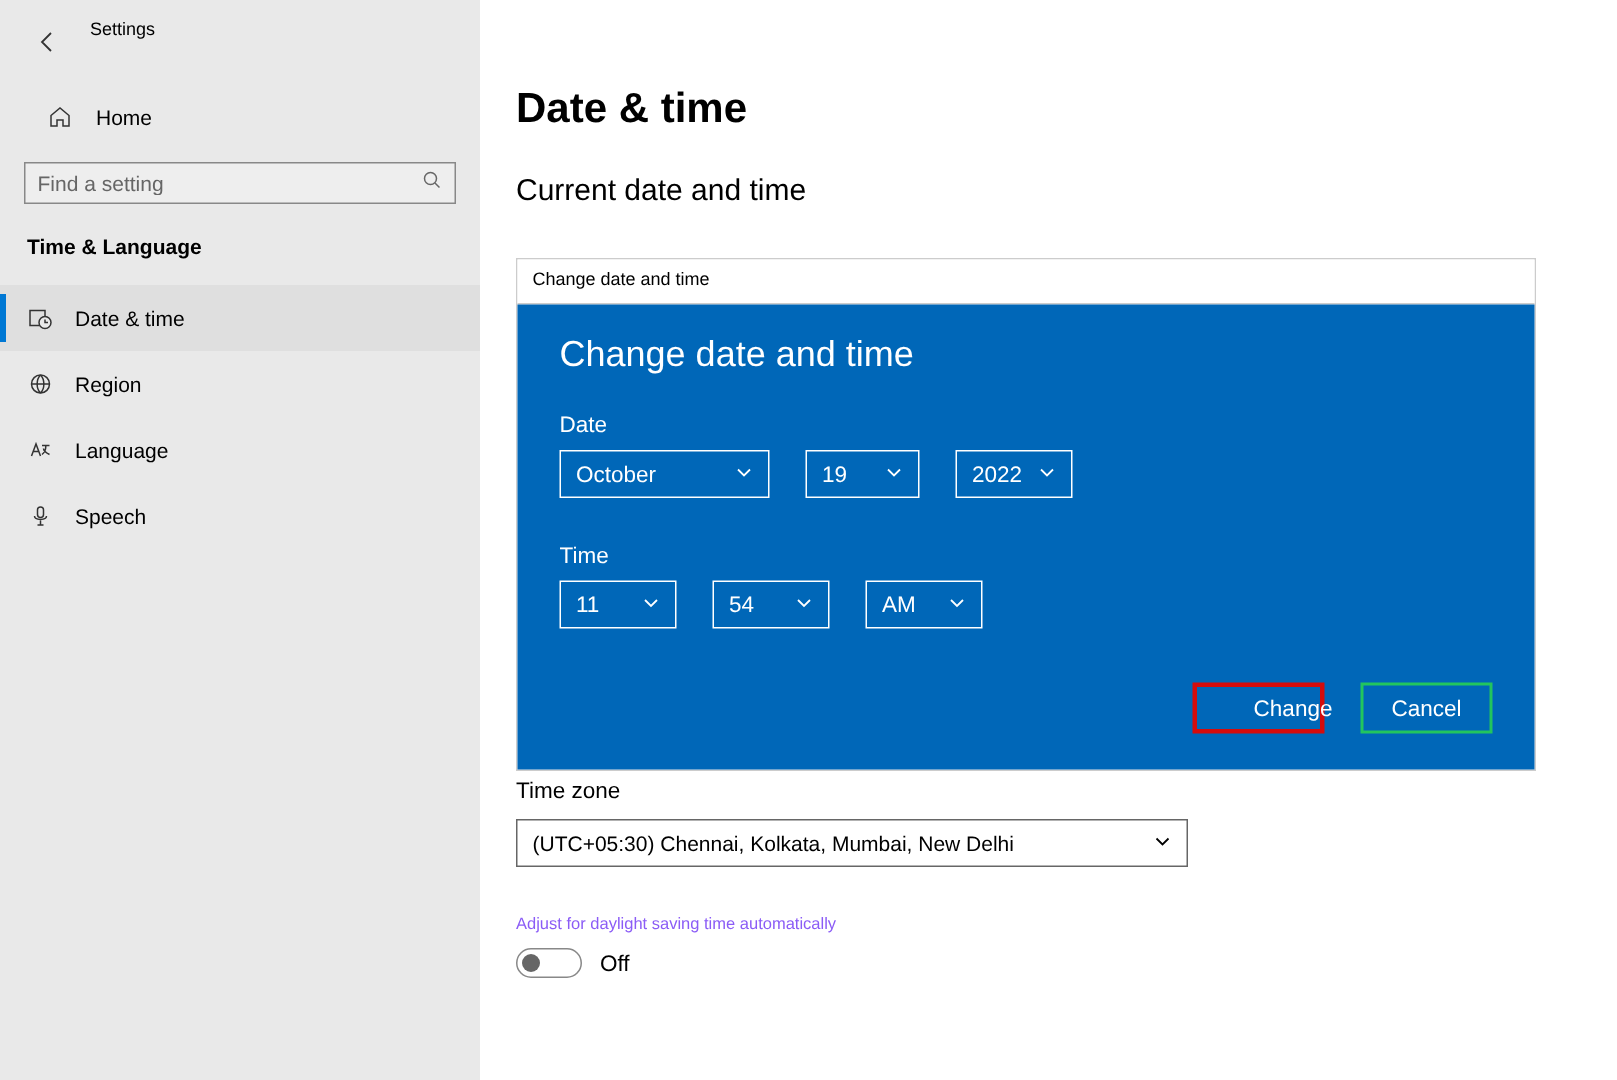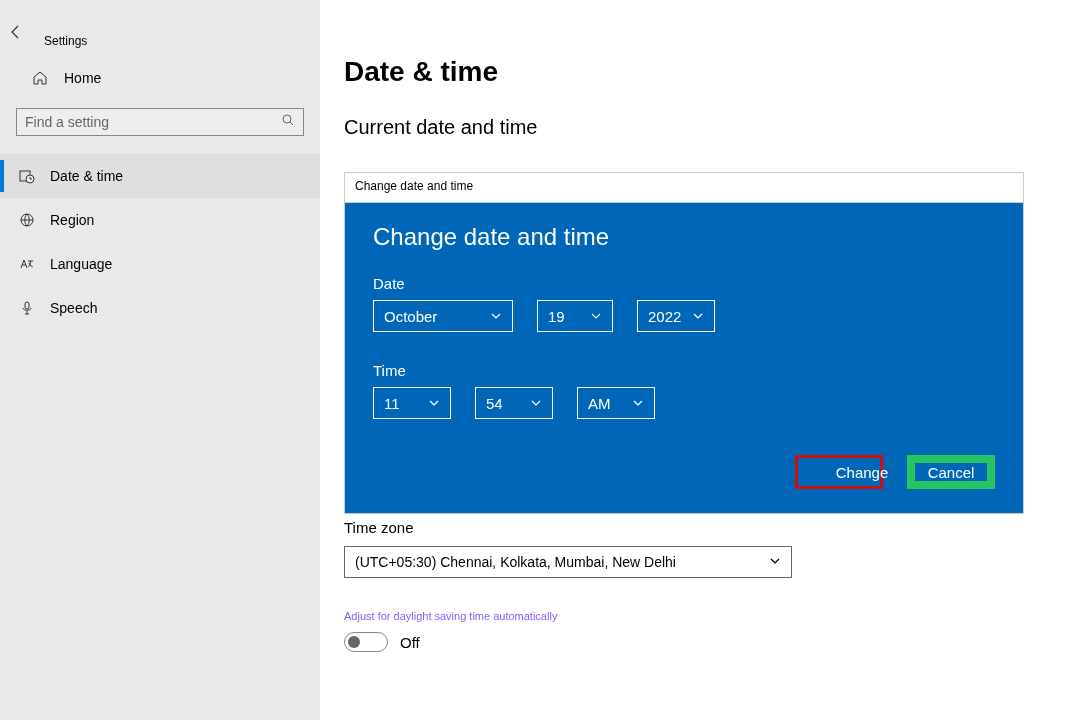--- a/index.html
+++ b/index.html
@@ -1,18 +1,18 @@
 <!DOCTYPE html>
 <html><head>
 <meta charset="utf-8">
 <style>
   * { box-sizing: border-box; margin: 0; padding: 0; font-family: "Segoe UI", sans-serif; }
   body { width: 1078px; height: 720px; overflow: hidden; display: flex; background: #fff; color: #000; }
   .sidebar { width: 320px; height: 100%; background: #e9e9e9; padding-top: 12px; }
-  .back-row { display: flex; align-items: flex-end; padding: 0 0; height: 36px; }
+  .back-row { display: flex; align-items: flex-start; padding: 0 16px; height: 36px; }
   .back-btn { width: 32px; height: 32px; display: flex; align-items: center; justify-content: center; cursor: pointer; }
   .settings-title { font-size: 12px; margin-left: 12px; }
   .home-row { display: flex; align-items: center; padding: 0 18px; height: 40px; margin-top: 10px; cursor: pointer; }
   .home-row .icon { width: 18px; display: flex; align-items: center; }
   .home-row span { margin-left: 14px; font-size: 14px; }
   .search-box { margin: 10px 16px 0 16px; height: 28px; border: 1px solid #888; background: #eee; display: flex; align-items: center; padding: 0 8px; }
   .search-box input { flex: 1; border: none; background: transparent; outline: none; font-size: 14px; color: #666; }
   .search-box input::placeholder { color: #666; }
   .section-label { font-size: 14px; font-weight: 600; padding: 0 18px; margin-top: 20px; }
   .nav-list { margin-top: 18px; }
@@ -32,21 +32,21 @@
   .field-label { font-size: 15px; margin-bottom: 8px; }
   .dd-row { display: flex; gap: 24px; margin-bottom: 30px; }
   .dd { border: 1px solid #fff; height: 32px; display: flex; align-items: center; justify-content: space-between; padding: 0 10px; cursor: pointer; font-size: 15px; }
   .dd.month { width: 140px; }
   .dd.day { width: 76px; }
   .dd.year { width: 78px; }
   .dd.hour, .dd.minute, .dd.ampm { width: 78px; }
   .chev { display: inline-block; }
   .chev svg { stroke: #fff; }
   .dialog-actions { display: flex; justify-content: flex-end; gap: 24px; margin-top: 36px; }
-  .dialog-btn { height: 34px; width: 88px; display: flex; align-items: center; justify-content: center; font-size: 15px; cursor: pointer; border: 8px solid #22c55e; color: #fff; }
+  .dialog-btn { height: 34px; width: 88px; display: flex; align-items: center; justify-content: center; font-size: 15px; cursor: pointer; border: 2px solid #22c55e; color: #fff; }
   .dialog-btn.primary { border: 3px solid #d40c0c; background: #0067b8; padding-left: 46px; }
   .below-dialog { margin-top: 380px; }
   .tz-label { font-size: 15px; margin-bottom: 10px; }
   .tz-select { width: 448px; height: 32px; border: 1px solid #666; display: flex; align-items: center; justify-content: space-between; padding: 0 10px; cursor: pointer; font-size: 14px; }
   .tz-select .chev svg { stroke: #000; }
   .daylight { margin-top: 32px; }
   .daylight-label { font-size: 11px; color: #8b5cf6; margin-bottom: 10px; }
   .toggle-row { display: flex; align-items: center; gap: 12px; }
   .toggle { width: 44px; height: 20px; border: 1px solid #888; border-radius: 10px; position: relative; }
   .toggle .knob { position: absolute; left: 3px; top: 3px; width: 12px; height: 12px; background: #666; border-radius: 50%; }
@@ -74,20 +74,21 @@
   </div>
   <div class="search-box">
     <input type="text" placeholder="Find a setting" style="">
     <span>
       <svg width="14" height="14" viewBox="0 0 14 14" fill="none">
           <circle cx="6" cy="6" r="4" stroke="#666" stroke-width="1" fill="none"></circle>
           <path d="M9 9 L12 12" stroke="#666" stroke-width="1"></path>
         </svg>
     </span>
   </div>
+  <div class="section-label">Time &amp; Language</div>
   <div class="nav-list">
     <div class="nav-item active">
       <span class="icon">
         <svg width="16" height="16" viewBox="0 0 16 16" fill="none">
             <rect x="1" y="3" width="10" height="10" stroke="#333" stroke-width="1" fill="none"></rect>
             <circle cx="11" cy="11" r="4" stroke="#333" stroke-width="1" fill="#e9e9e9"></circle>
             <path d="M11 9 V11 H13" stroke="#333" stroke-width="1"></path>
           </svg>
       </span>
       <span class="label">Date &amp; time</span>

